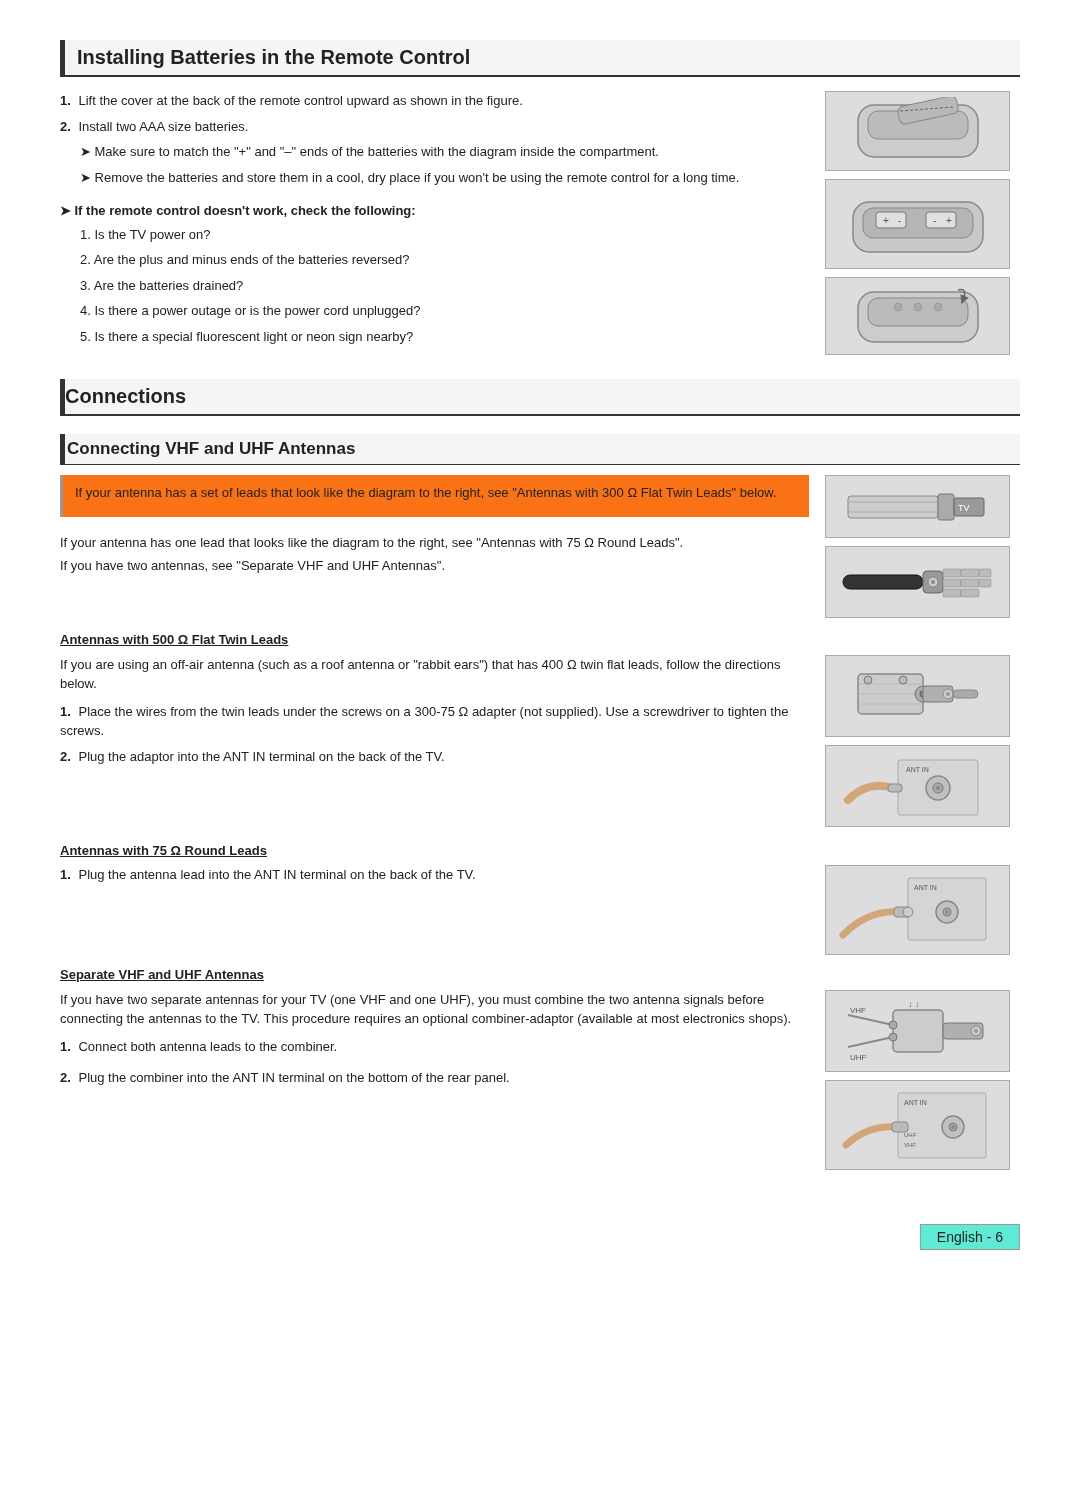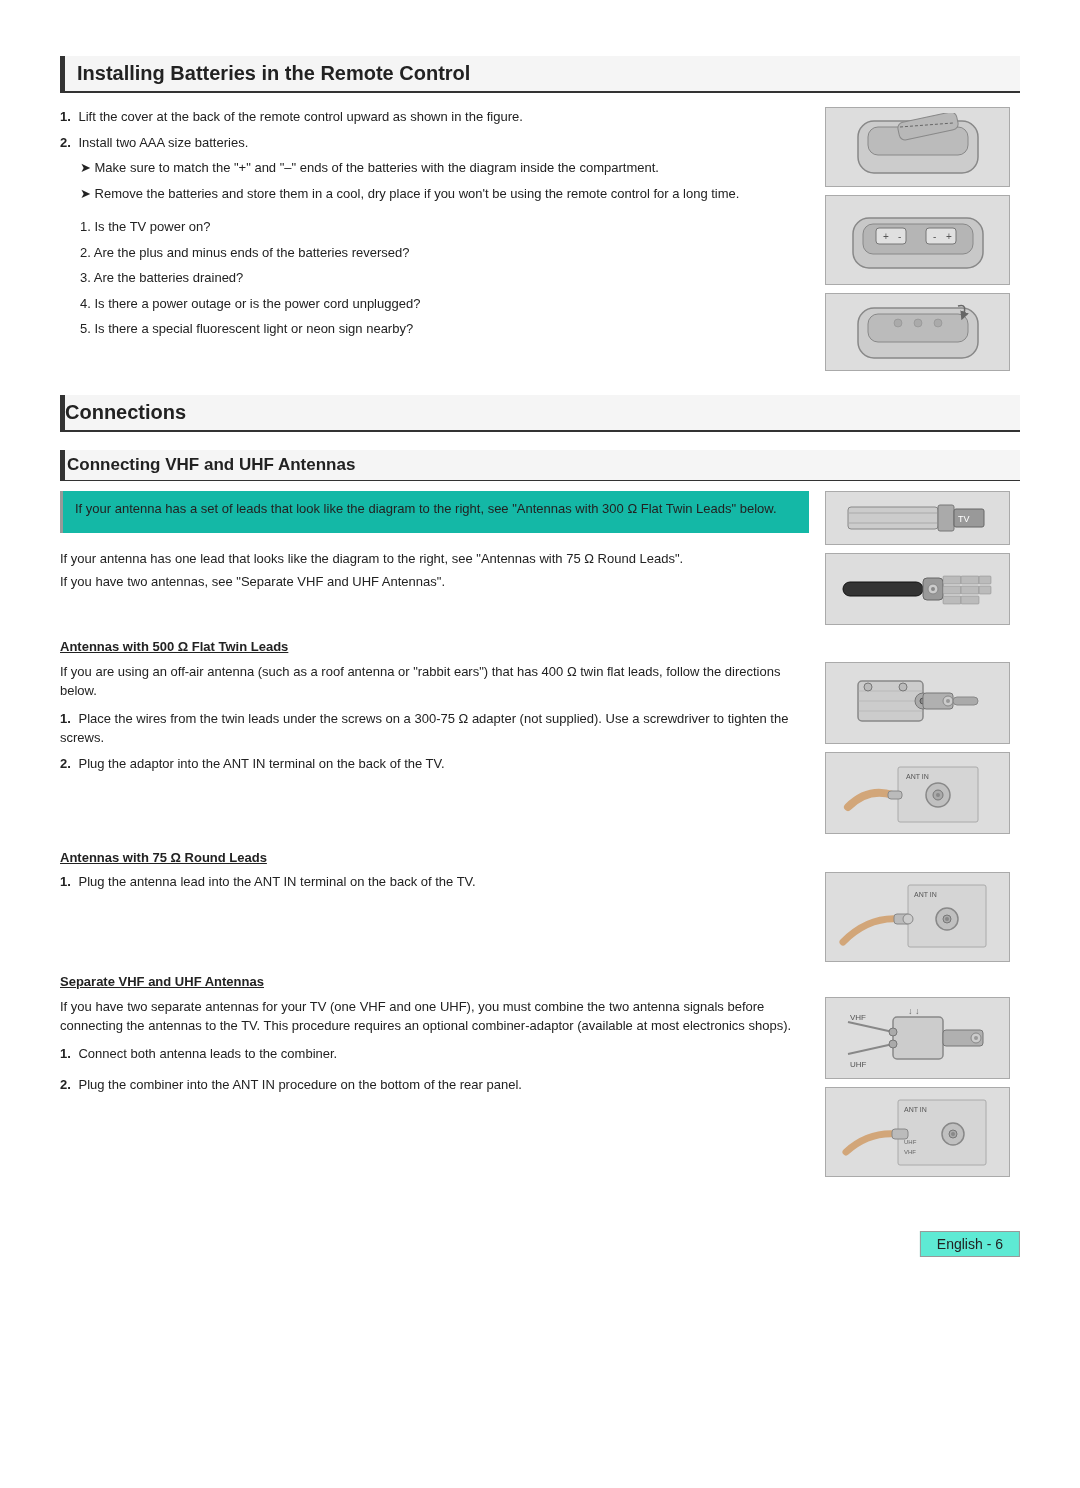--- a/index.html
+++ b/index.html
@@ -67,26 +67,25 @@
       font-weight: bold;
       text-decoration: underline;
       margin-top: 10px;
       margin-bottom: 5px;
     }
 
     .callout-box {
       border-left: 3px solid #999;
       padding: 8px 12px;
       margin-bottom: 12px;
-      background: #14b8a6;
+      background: #f97316;
     }
 
     .section-block {
       margin-bottom: 24px;
-      margin-top: 16px;
     }
 
     .page-footer {
       text-align: center;
       margin-top: 30px;
       padding: 4px 16px;
       display: inline-block;
       border: 1px solid #999;
       background: #5eead4;
       font-size: 14px;
@@ -160,20 +159,21 @@
         <p><strong>2.</strong>
           <span>Install two AAA size batteries.</span>
         </p>
         <p class="note-line indent">Make sure to match the "+" and "–" ends of the batteries with the diagram inside the compartment.</p>
       </div>
       <div class="step-item">
         <p class="note-line indent">Remove the batteries and store them in a cool, dry place if you won't be using the remote control for a long time.</p>
       </div>
 
       <div style="margin-top:14px;">
+        <p class="bold-note">➤ If the remote control doesn't work, check the following:</p>
         <div class="numbered-list">
           <p>1. Is the TV power on?</p>
           <p>2. Are the plus and minus ends of the batteries reversed?</p>
           <p>3. Are the batteries drained?</p>
           <p>4. Is there a power outage or is the power cord unplugged?</p>
           <p>5. Is there a special fluorescent light or neon sign nearby?</p>
         </div>
       </div>
     </div>
 
@@ -234,21 +234,21 @@
   <div class="double-col-layout">
     <div class="main-content">
       <div class="callout-box">
         <p>If your antenna has a set of leads that look like the diagram to the right, see "Antennas with 300 Ω Flat Twin Leads" below.</p>
       </div>
       <p style="margin-top:16px; margin-bottom:4px;">If your antenna has one lead that looks like the diagram to the right, see "Antennas with 75 Ω Round Leads".</p>
       <p>If you have two antennas, see "Separate VHF and UHF Antennas".</p>
     </div>
     <div class="right-images">
 
-      <div class="img-frame" style="height:54px;">
+      <div class="img-frame" style="height:63px;">
         <svg width="160" height="62" viewBox="0 0 160 62">
 
           <rect x="10" y="20" width="90" height="22" rx="3" fill="#ccc" stroke="#888" stroke-width="1"></rect>
           <line x1="10" y1="26" x2="100" y2="26" stroke="#aaa" stroke-width="1"></line>
           <line x1="10" y1="36" x2="100" y2="36" stroke="#aaa" stroke-width="1"></line>
           <rect x="100" y="18" width="16" height="26" rx="2" fill="#aaa" stroke="#777" stroke-width="1"></rect>
           <rect x="116" y="22" width="30" height="18" rx="2" fill="#999" stroke="#666" stroke-width="1"></rect>
           <text x="120" y="35" font-size="9" fill="#fff">TV</text>
         </svg>
       </div>
@@ -370,21 +370,21 @@
       <div class="main-content">
         <p>If you have two separate antennas for your TV (one VHF and one UHF), you must combine the two antenna signals before connecting the antennas to the TV. This procedure requires an optional combiner-adaptor (available at most electronics shops).</p>
         <div style="margin-top:8px;">
           <div class="step-item">
             <p><strong>1.</strong>
               <span>Connect both antenna leads to the combiner.</span>
             </p>
           </div>
           <div class="step-item">
             <p style="margin-top:12px;"><strong>2.</strong>
-              <span>Plug the combiner into the ANT IN procedure on the bottom of the rear panel.</span>
+              <span>Plug the combiner into the ANT IN terminal on the bottom of the rear panel.</span>
             </p>
           </div>
         </div>
       </div>
       <div class="right-images">
 
         <div class="img-frame" style="height:82px;">
           <svg width="160" height="72" viewBox="0 0 160 72">
 
             <rect x="55" y="15" width="50" height="42" rx="4" fill="#ccc" stroke="#888" stroke-width="1.5"></rect>

